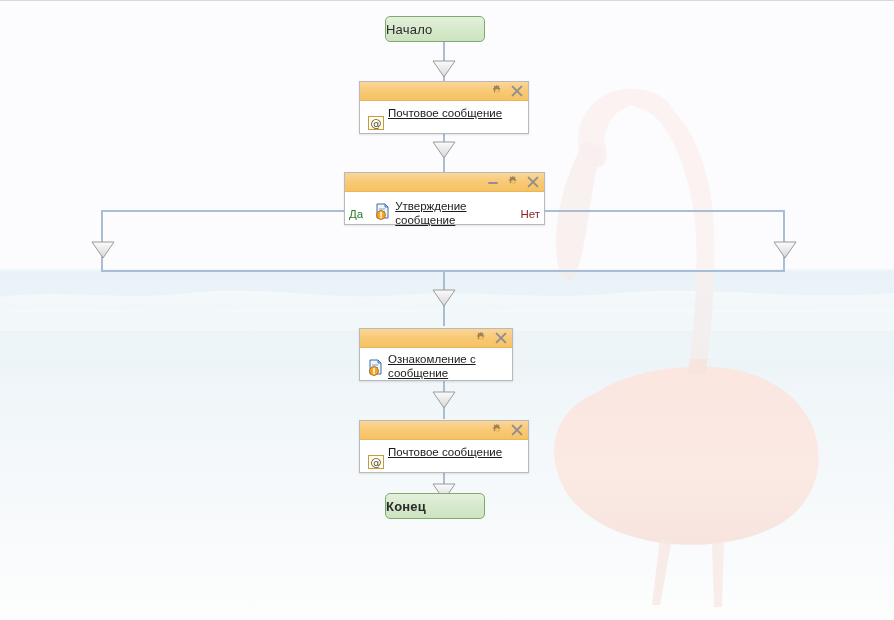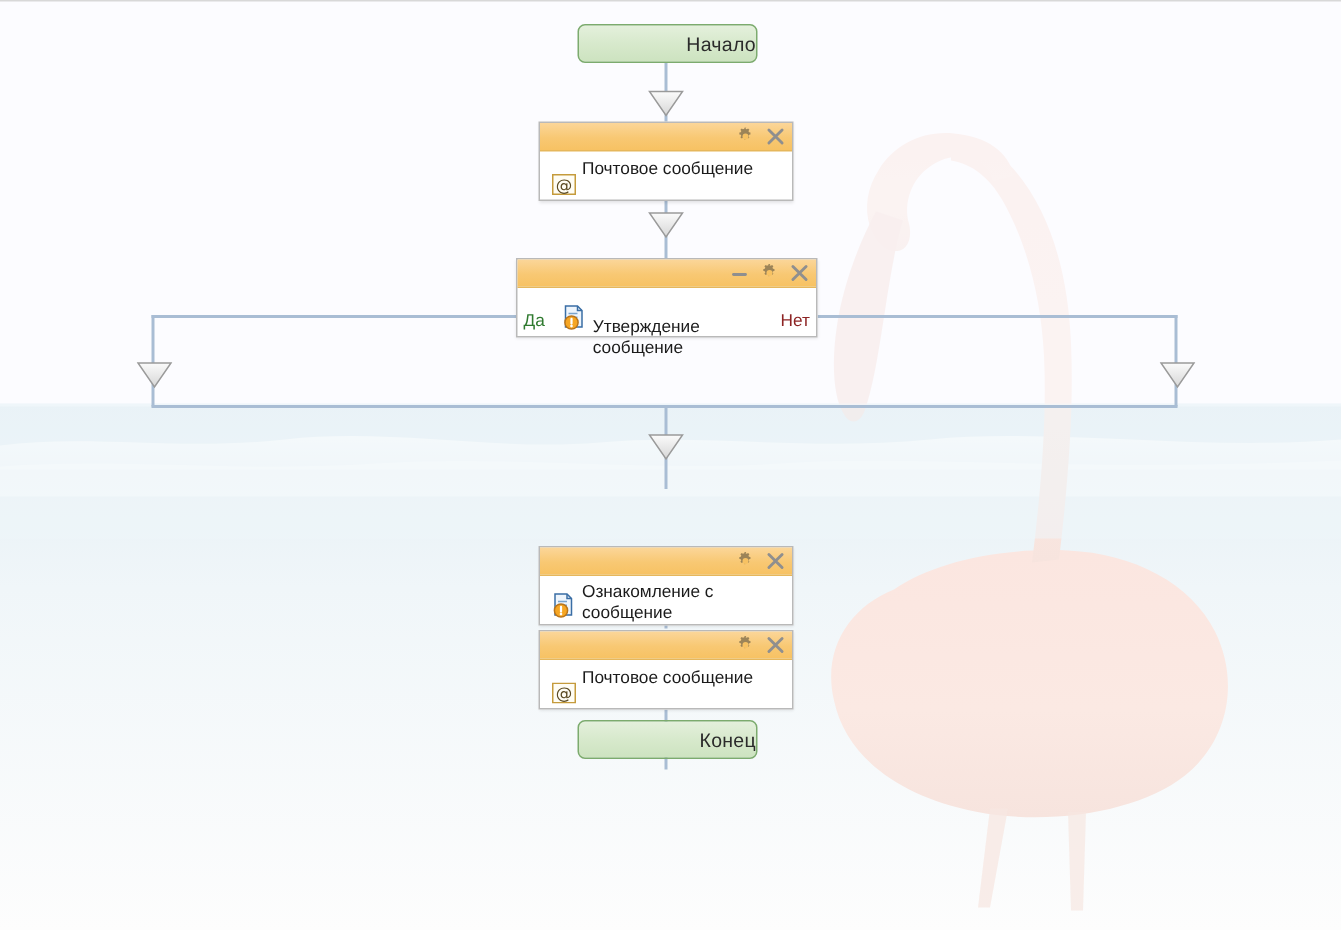--- a/index.html
+++ b/index.html
@@ -25,26 +25,26 @@
 
   
   .vline{position:absolute;width:2px;background:#a9bdd4;}
   .hline{position:absolute;height:2px;background:#a9bdd4;}
   .arrow-wrap{position:absolute;width:24px;height:18px;}
   .arrow-wrap svg{display:block;}
 
   
   .terminal{
     position:absolute;box-sizing:border-box;
-    height:26px;width:120px;
+    height:26px;width:100px;
     border:1px solid #7cab6e;
     border-radius:5px;
     background:linear-gradient(to bottom,#e4f0dc 0%,#d7e9cc 50%,#cde3c0 100%);
     color:#2b2b2b;font-size:13px;
-    display:flex;align-items:center;justify-content:flex-end;
+    display:flex;align-items:center;justify-content:flex-start;
     letter-spacing:.2px;
   }
 
   
   .node{
     position:absolute;box-sizing:border-box;
     background:#ffffff;
     border:1px solid #b9b9b9;
     box-shadow:0 1px 2px rgba(0,0,0,.10);
   }
@@ -69,20 +69,21 @@
   }
   .node-ico{
     width:20px;height:20px;flex:0 0 20px;
     margin-top:7px;
     display:flex;align-items:center;justify-content:center;
   }
   .node-title{
     font-size:11.5px;color:#1b1b1b;line-height:13.5px;
     margin-left:2px;margin-top:1px;
     max-width:120px;
+    text-decoration:underline;
   }
 
   
   .dnode{
     position:absolute;box-sizing:border-box;
     background:#ffffff;border:1px solid #b9b9b9;
     box-shadow:0 1px 2px rgba(0,0,0,.10);
   }
   .dnode .node-body{
     display:flex;align-items:flex-start;
@@ -257,29 +258,29 @@
       <span class="node-ico" style="margin-left:6px;margin-top:5px;">
         <svg width="17" height="17" viewBox="0 0 17 17">
           <path d="M2 1 h8 l3 3 v11 h-11 z" fill="#eef5fc" stroke="#3a6ea5" stroke-width="1"></path>
           <path d="M10 1 v3 h3" fill="none" stroke="#3a6ea5" stroke-width="1"></path>
           <path d="M4 6 h6 M4 8.5 h6" stroke="#7aa3cc" stroke-width="1"></path>
           <circle cx="6" cy="12" r="4.4" fill="#f6a623" stroke="#b9741a" stroke-width="1"></circle>
           <path d="M6 9.6 v3.1" stroke="#fff" stroke-width="1.5" stroke-linecap="round"></path>
           <circle cx="6" cy="14.4" r=".9" fill="#fff"></circle>
         </svg>
       </span>
-      <span class="node-title" style="margin-top:16px;">
+      <span class="node-title" style="margin-top:4px;">
         <span>Утверждение</span><br>
         <span>сообщение</span>
       </span>
       <span class="branch-lbl branch-no">Нет</span>
     </div>
   </div>
 
-  <div class="node" style="left:359px;top:327px;width:170px;height:53px;margin-top:36px;">
+  <div class="node" style="left:359px;top:327px;width:154px;height:53px;">
     <div class="node-head">
       <span class="hicon">
         <svg width="12" height="12" viewBox="0 0 12 12">
           <path d="M6 0.9l.9.3.8-.6.9.9-.6.8.3.9 1 .2v1.2l-1 .2-.3.9.6.8-.9.9-.8-.6-.9.3-.2 1H5.4l-.2-1-.9-.3-.8.6-.9-.9.6-.8-.3-.9-1-.2V3.4l1-.2.3-.9-.6-.8.9-.9.8.6.9-.3.2-1h1.2z" fill="#9c8458"></path>
           <circle cx="6" cy="6" r="2" fill="#f7c263"></circle>
         </svg>
       </span>
       <span class="hicon">
         <svg width="12" height="12" viewBox="0 0 12 12">
           <path d="M1.6 1.6 L10.4 10.4 M10.4 1.6 L1.6 10.4" stroke="#8f8f8f" stroke-width="1.9" stroke-linecap="round"></path>
@@ -322,17 +323,17 @@
       <span class="node-ico">
         <svg width="16" height="14" viewBox="0 0 16 14">
           <rect x="0.5" y="0.5" width="15" height="13" fill="#fffdf4" stroke="#c59b3c"></rect>
           <text x="8" y="11" font-family="DejaVu Sans, sans-serif" font-size="11" text-anchor="middle" fill="#5b4a22">@</text>
         </svg>
       </span>
       <span class="node-title">Почтовое сообщение</span>
     </div>
   </div>
 
-  <div class="terminal" style="left:385px;top:479px;">
+  <div class="terminal" style="left:385px;top:492px;font-weight:bold;">
     <span>Конец</span>
   </div>
 
 </div>
 
 </body></html>

